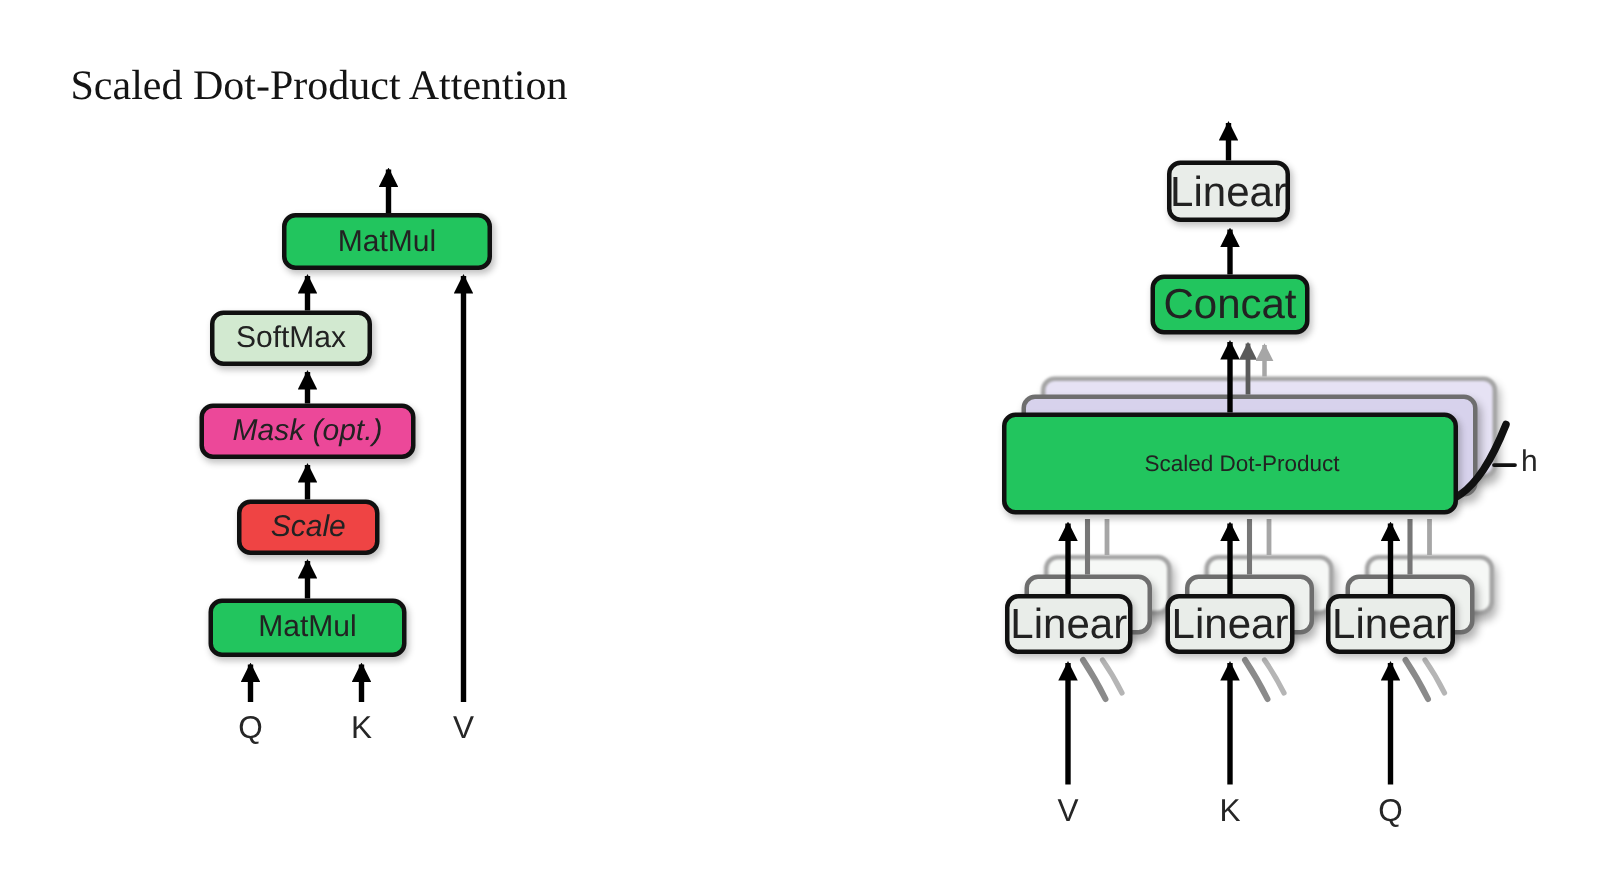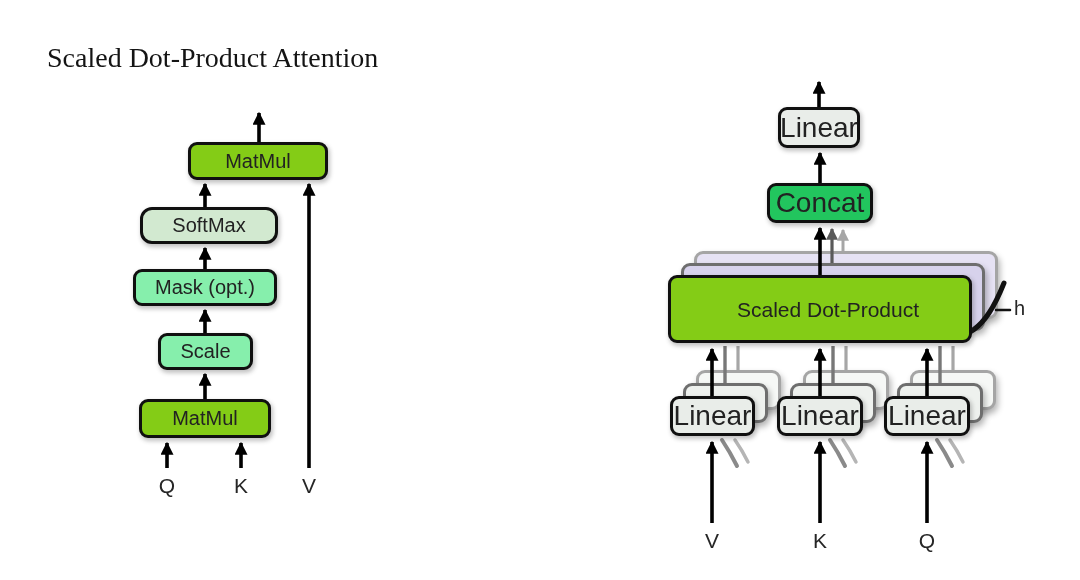--- a/index.html
+++ b/index.html
@@ -12,43 +12,43 @@
     font-size:28px; color:#141414; white-space:nowrap; z-index:4;
   }
   .box {
     position:absolute; box-sizing:border-box;
     border:3px solid #101010; border-radius:9px;
     display:flex; align-items:center; justify-content:center;
     font-size:20px; color:#222222; z-index:3;
     box-shadow:1.5px 2.5px 4px rgba(40,40,40,0.28);
   }
   .box.rt { font-size:28px; }
-  .purple  { background:#84cc16; }
+  .purple  { background:#22c55e; }
   .green   { background:#d2e9d0; }
-  .pink    { background:#86efac; }
-  .yellow  { background:#86efac; }
+  .pink    { background:#ec4899;font-style:italic; }
+  .yellow  { background:#ef4444;font-style:italic; }
   .yellow2 { background:#22c55e; }
   .grayg   { background:#e9ede9; }
   .ghost {
     position:absolute; box-sizing:border-box; border-radius:9px;
     box-shadow:2px 4px 6px rgba(0,0,0,0.30);
   }
   .g1 { border:3px solid #6e6e6e; z-index:1; filter:blur(0.4px); }
   .g2 { border:3px solid #a5a5a5; z-index:1; filter:blur(0.6px); }
   .gp1 { background:#d7d2ec; }
   .gp2 { background:#e6e2f4; }
   .gg1 { background:#eef1ee; }
   .gg2 { background:#f6f8f6; }
   svg.arrows { position:absolute; left:0; top:0; z-index:2; }
   .io-label {
     position:absolute; width:32px; text-align:center;
     font-size:21px; color:#262626; z-index:4;
   }
   .h-label { position:absolute; font-size:20px; color:#262626; z-index:4; }
-  .attn-inner { text-align:right; line-height:27px; font-size:21px; color:#222;margin-left:16px; }
+  .attn-inner { text-align:right; line-height:27px; font-size:15px; color:#222;margin-left:16px; }
 </style>
 </head>
 <body>
 
 <div class="canvas">
 
   <div class="fig-title" style="left:47px; top:42px;">Scaled Dot-Product Attention</div>
 
   <div class="ghost g2 gp2" style="left:694px; top:251px; width:304px; height:68px;"></div>
   <div class="ghost g1 gp1" style="left:681px; top:263px; width:304px; height:68px;"></div>
@@ -116,21 +116,21 @@
       <path d="M 950 440 Q 957 450 963 462" stroke="#b5b5b5" stroke-width="3.5"></path>
     </g>
 
     <g fill="none" stroke="#111111" stroke-linecap="round">
       <path d="M 956 333 C 968 338 981 325 989 313 C 995 304 1000 293 1004 283" stroke-width="5"></path>
       <line x1="996" y1="310" x2="1010" y2="310" stroke-width="2.5"></line>
     </g>
   </svg>
 
   <div class="box purple" style="left:188px; top:142px; width:140px; height:38px;">MatMul</div>
-  <div class="box green" style="left:140px; top:207px; width:138px; height:37px;border-radius:12px;">SoftMax</div>
+  <div class="box green" style="left:140px; top:207px; width:108px; height:37px;">SoftMax</div>
   <div class="box pink" style="left:133px; top:269px; width:144px; height:37px;">Mask (opt.)</div>
   <div class="box yellow" style="left:158px; top:333px; width:95px; height:37px;">Scale</div>
   <div class="box purple" style="left:139px; top:399px; width:132px; height:39px;">MatMul</div>
 
   <div class="io-label" style="left:151px; top:474px;">Q</div>
   <div class="io-label" style="left:225px; top:474px;">K</div>
   <div class="io-label" style="left:293px; top:474px;">V</div>
 
   <div class="box grayg rt" style="left:778px; top:107px; width:82px; height:41px;">Linear</div>
   <div class="box yellow2 rt" style="left:767px; top:183px; width:106px; height:40px;">Concat</div>

